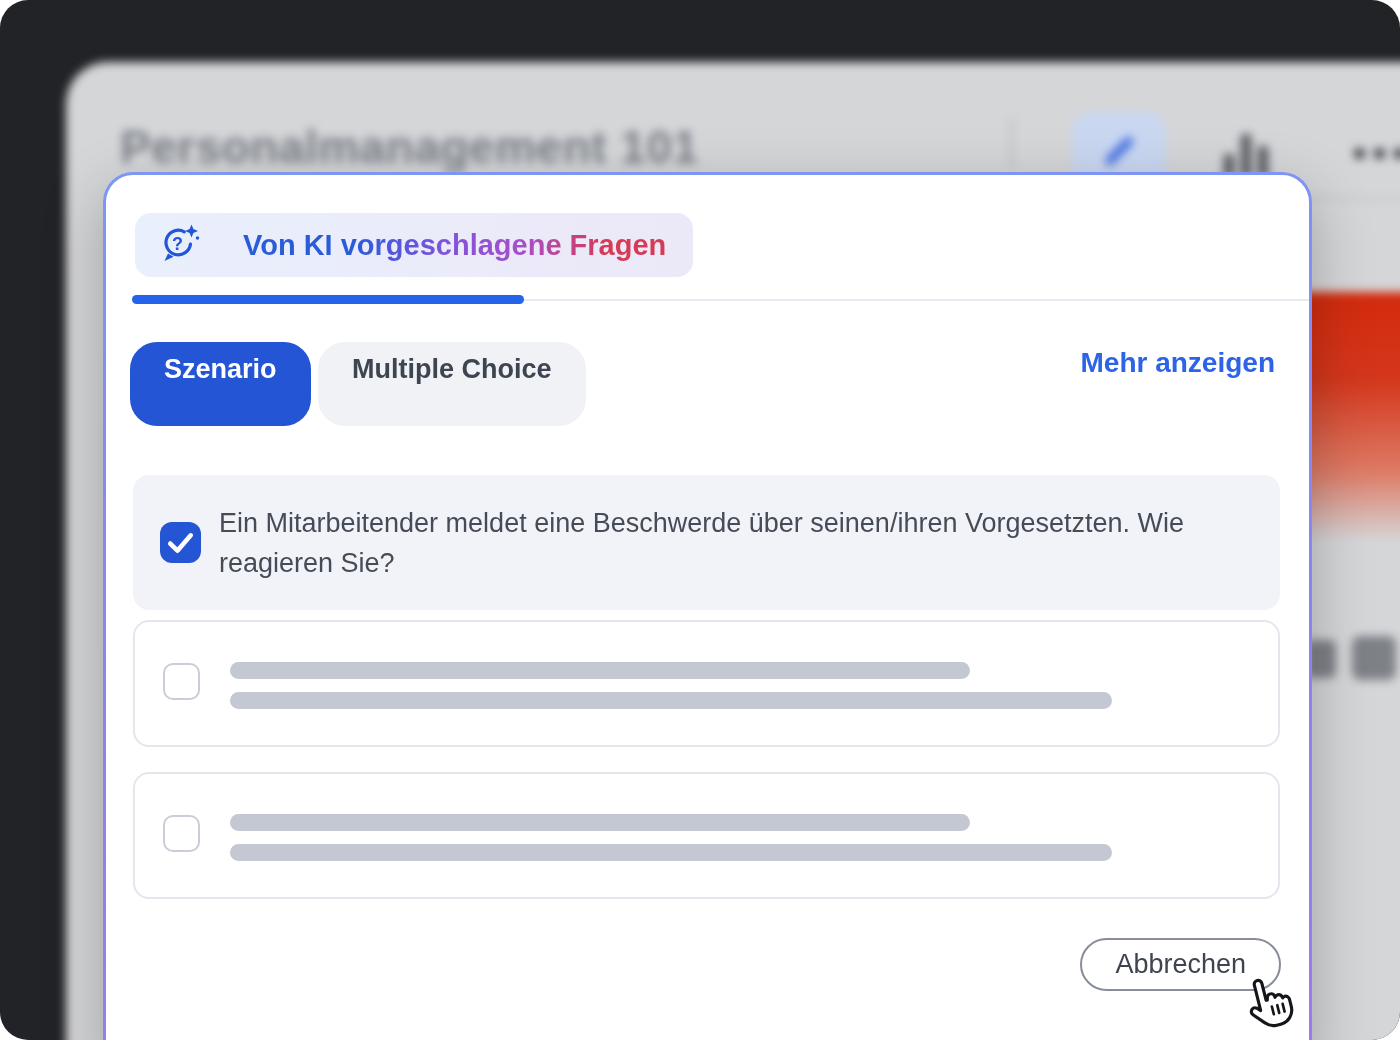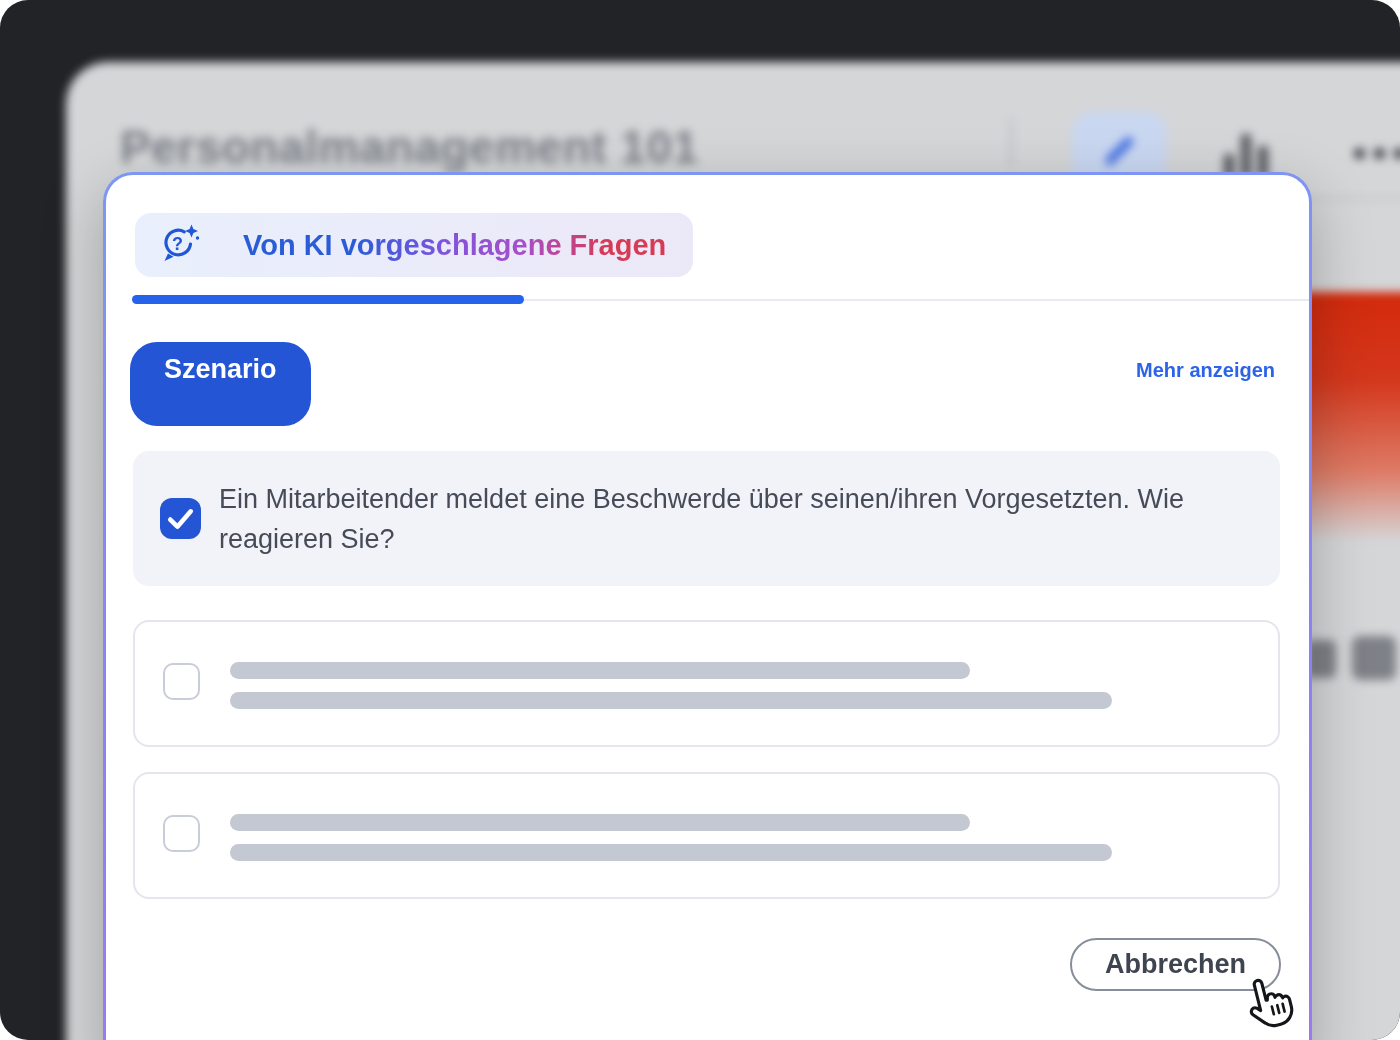--- a/index.html
+++ b/index.html
@@ -36,37 +36,37 @@
     background:linear-gradient(90deg,#e9effc 0%,#ece8f8 100%);}
   .badge-label{font-size:29px;font-weight:600;
     background:linear-gradient(90deg,#2a5cd8 0%,#2a5cd8 26%,#8153dd 48%,#a74fc9 66%,#d63a55 86%);
     -webkit-background-clip:text;background-clip:text;color:transparent;margin-left:28px;}
   .track{position:absolute;left:26px;right:0;top:124px;height:2px;background:#e8eaf2;}
   .progress{position:absolute;left:26px;top:120px;width:392px;height:9px;border-radius:5px;background:#2563eb;}
   .chip{position:absolute;top:167px;height:60px;display:flex;align-items:flex-start;
     padding:12px 34px;border-radius:27px;font-size:27px;font-weight:600;}
   .chip.sel{left:24px;background:#2355d4;color:#ffffff;}
   .chip.unsel{left:212px;background:#f1f2f6;color:#3e4450;}
-  .show-more{position:absolute;right:34px;top:184px;font-size:20px;font-weight:600;color:#2c63e8;cursor:pointer;}
-  .q-card{position:absolute;left:27px;top:276px;width:1147px;height:135px;border-radius:16px;
+  .show-more{position:absolute;right:34px;top:172px;font-size:28px;font-weight:600;color:#2c63e8;cursor:pointer;}
+  .q-card{position:absolute;left:27px;top:300px;width:1147px;height:135px;border-radius:16px;
     background:#f2f3f8;display:flex;align-items:center;gap:18px;padding:0 36px 0 27px;box-sizing:border-box;}
   .cb-on{flex:none;width:41px;height:41px;border-radius:12px;background:#2355d4;
     display:flex;align-items:center;justify-content:center;}
   .q-text{font-size:27px;line-height:40px;font-weight:500;color:#454b57;}
   .sk-card{position:absolute;left:27px;width:1147px;height:127px;border-radius:16px;
     background:#ffffff;border:2px solid #e4e6ed;box-sizing:border-box;}
   .sk-card.one{top:445px;} .sk-card.two{top:597px;}
   .cb-off{position:absolute;left:28px;top:41px;width:37px;height:37px;border-radius:10px;
     border:2.5px solid #c9cdd7;background:#ffffff;box-sizing:border-box;}
   .sk-bar{position:absolute;left:95px;height:17px;border-radius:9px;background:#c4c8d2;}
   .sk-bar.a{top:40px;width:740px;} .sk-bar.b{top:70px;width:882px;}
   .footer{position:absolute;right:28px;top:763px;display:flex;gap:16px;}
   .btn{height:53px;display:flex;align-items:center;padding:0 33px;border-radius:27px;
     font-size:27px;cursor:pointer;box-sizing:border-box;}
-  .btn.cancel{background:#ffffff;border:2px solid #878d99;color:#3e4450;font-weight:700;}
+  .btn.cancel{background:#ffffff;border:2px solid #878d99;color:#3e4450;font-weight:400;}
   .btn.add{background:#cbd9f8;color:#2257d8;font-weight:700;border:none;}
   .cursor{position:absolute;left:1240px;top:972px;width:58px;height:58px;transform:rotate(-14deg);}
 </style>
 </head>
 <body>
 
 <div class="frame">
 
   <div class="bg-card">
     <div class="bg-title">Personalmanagement 101</div>
@@ -110,20 +110,23 @@
         </span>
         <span class="badge-label">Von KI vorgeschlagene Fragen</span>
       </div>
 
       <div class="track"></div>
       <div class="progress"></div>
 
       <div class="chip sel">
         <span>Szenario</span>
       </div>
+      <div class="chip unsel">
+        <span>Multiple Choice</span>
+      </div>
       <div class="show-more">Mehr anzeigen</div>
 
       <div class="q-card">
         <div class="cb-on">
           <svg width="41" height="41" viewBox="0 0 40 40">
             <polyline points="10,21 17,28 30,13" fill="none" stroke="#ffffff" stroke-width="4.5" stroke-linecap="round" stroke-linejoin="round"></polyline>
           </svg>
         </div>
         <div class="q-text">Ein Mitarbeitender meldet eine Beschwerde über seinen/ihren Vorgesetzten. Wie reagieren Sie?</div>
       </div>

